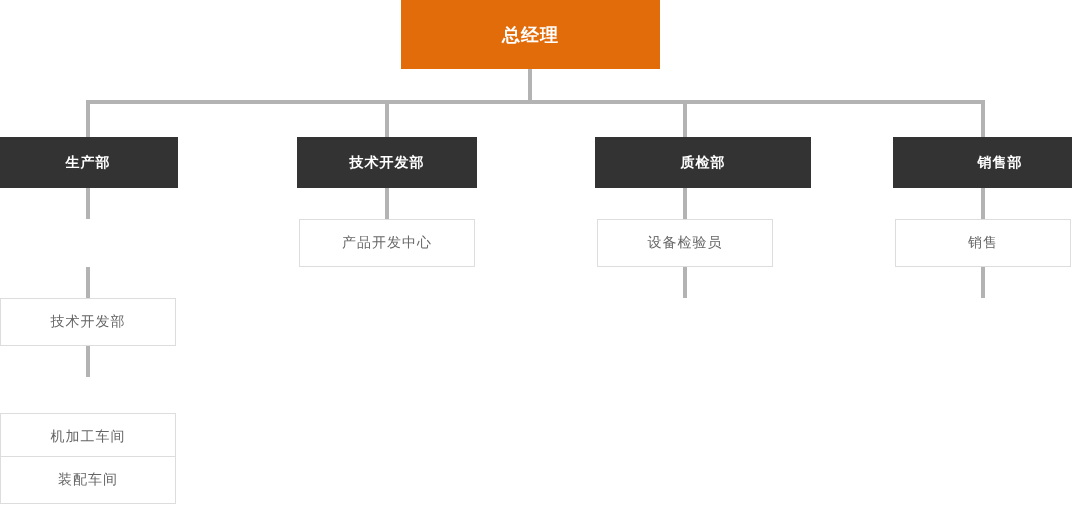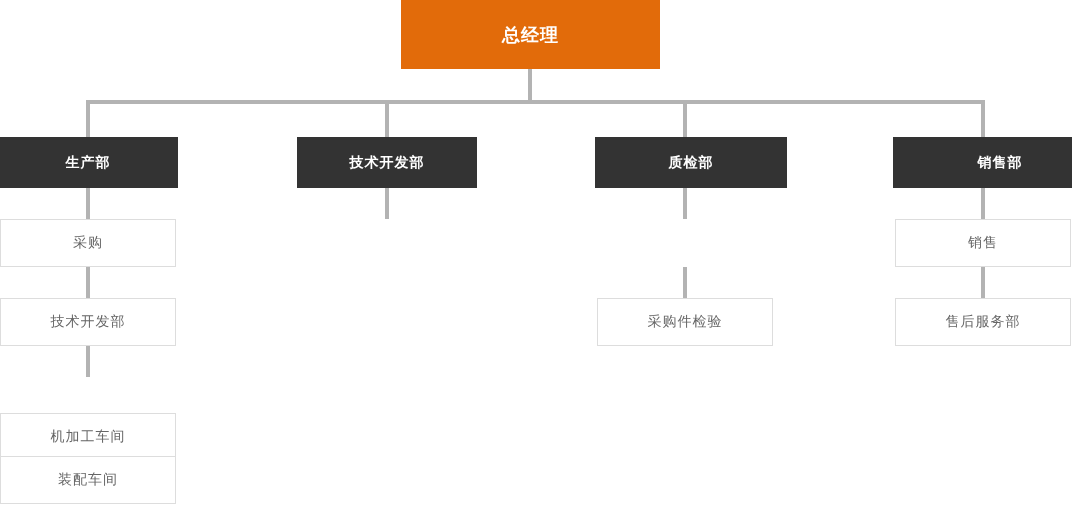--- a/index.html
+++ b/index.html
@@ -50,21 +50,21 @@
     position: absolute;
     background: var(--connector, #b3b3b3);
   }
 
   
   .pos-root   { left: 401px; top: 0;     width: 259px; height: 69px; }
 
   
   .pos-dept1  { left: -2px;  top: 137px; width: 180px; height: 51px; }
   .pos-dept2  { left: 297px; top: 137px; width: 180px; height: 51px; }
-  .pos-dept3  { left: 595px; top: 137px; width: 192px; height: 51px; }
+  .pos-dept3  { left: 595px; top: 137px; width: 216px; height: 51px; }
   .pos-dept4  { left: 893px; top: 137px; width: 214px; height: 51px; }
 
   
   .childbox   { width: 176px; height: 48px; }
   .colx1 { left: 0; }    .colx2 { left: 299px; }
   .colx3 { left: 597px; } .colx4 { left: 895px; align-items: center; }
   .row1 { top: 219px; } .row2 { top: 298px; }
   .row3 { top: 377px; margin-top: 36px; } .row4 { top: 456px; text-align: right; }
 
   
@@ -115,38 +115,35 @@
   <div class="node dept-node pos-dept2">
     <span>技术开发部</span>
   </div>
   <div class="node dept-node pos-dept3">
     <span>质检部</span>
   </div>
   <div class="node dept-node pos-dept4">
     <span>销售部</span>
   </div>
 
-  <div class="node child-node childbox colx1 row1">
-    <span>采购</span>
-  </div>
   <div class="node child-node childbox colx1 row2">
     <span>技术开发部</span>
   </div>
   <div class="node child-node childbox colx1 row3">
     <span>机加工车间</span>
   </div>
   <div class="node child-node childbox colx1 row4">
     <span>装配车间</span>
   </div>
 
+  <div class="node child-node childbox colx2 row1">
+    <span>产品开发中心</span>
+  </div>
 
-  <div class="node child-node childbox colx3 row2">
-    <span>采购件检验</span>
+  <div class="node child-node childbox colx3 row1">
+    <span>设备检验员</span>
   </div>
 
   <div class="node child-node childbox colx4 row1">
     <span>销售</span>
   </div>
-  <div class="node child-node childbox colx4 row2">
-    <span>售后服务部</span>
-  </div>
 
 </div>
 
 </body></html>

